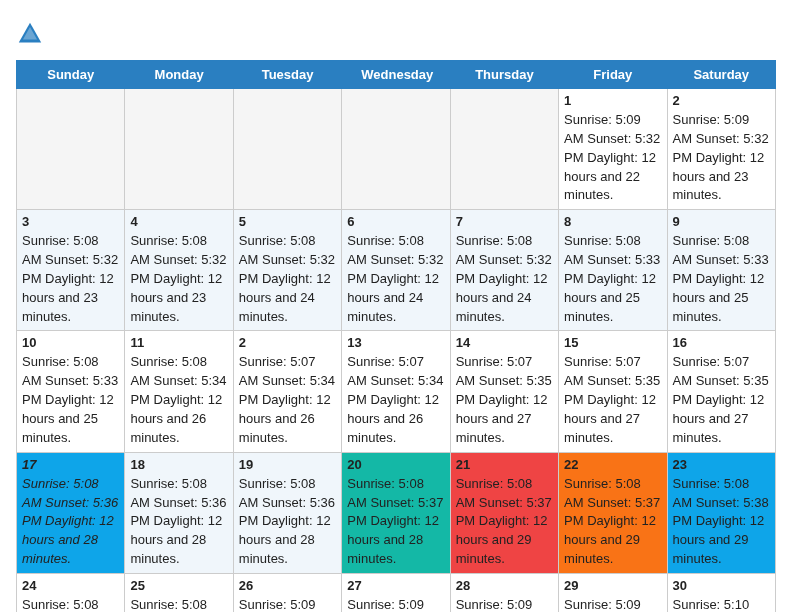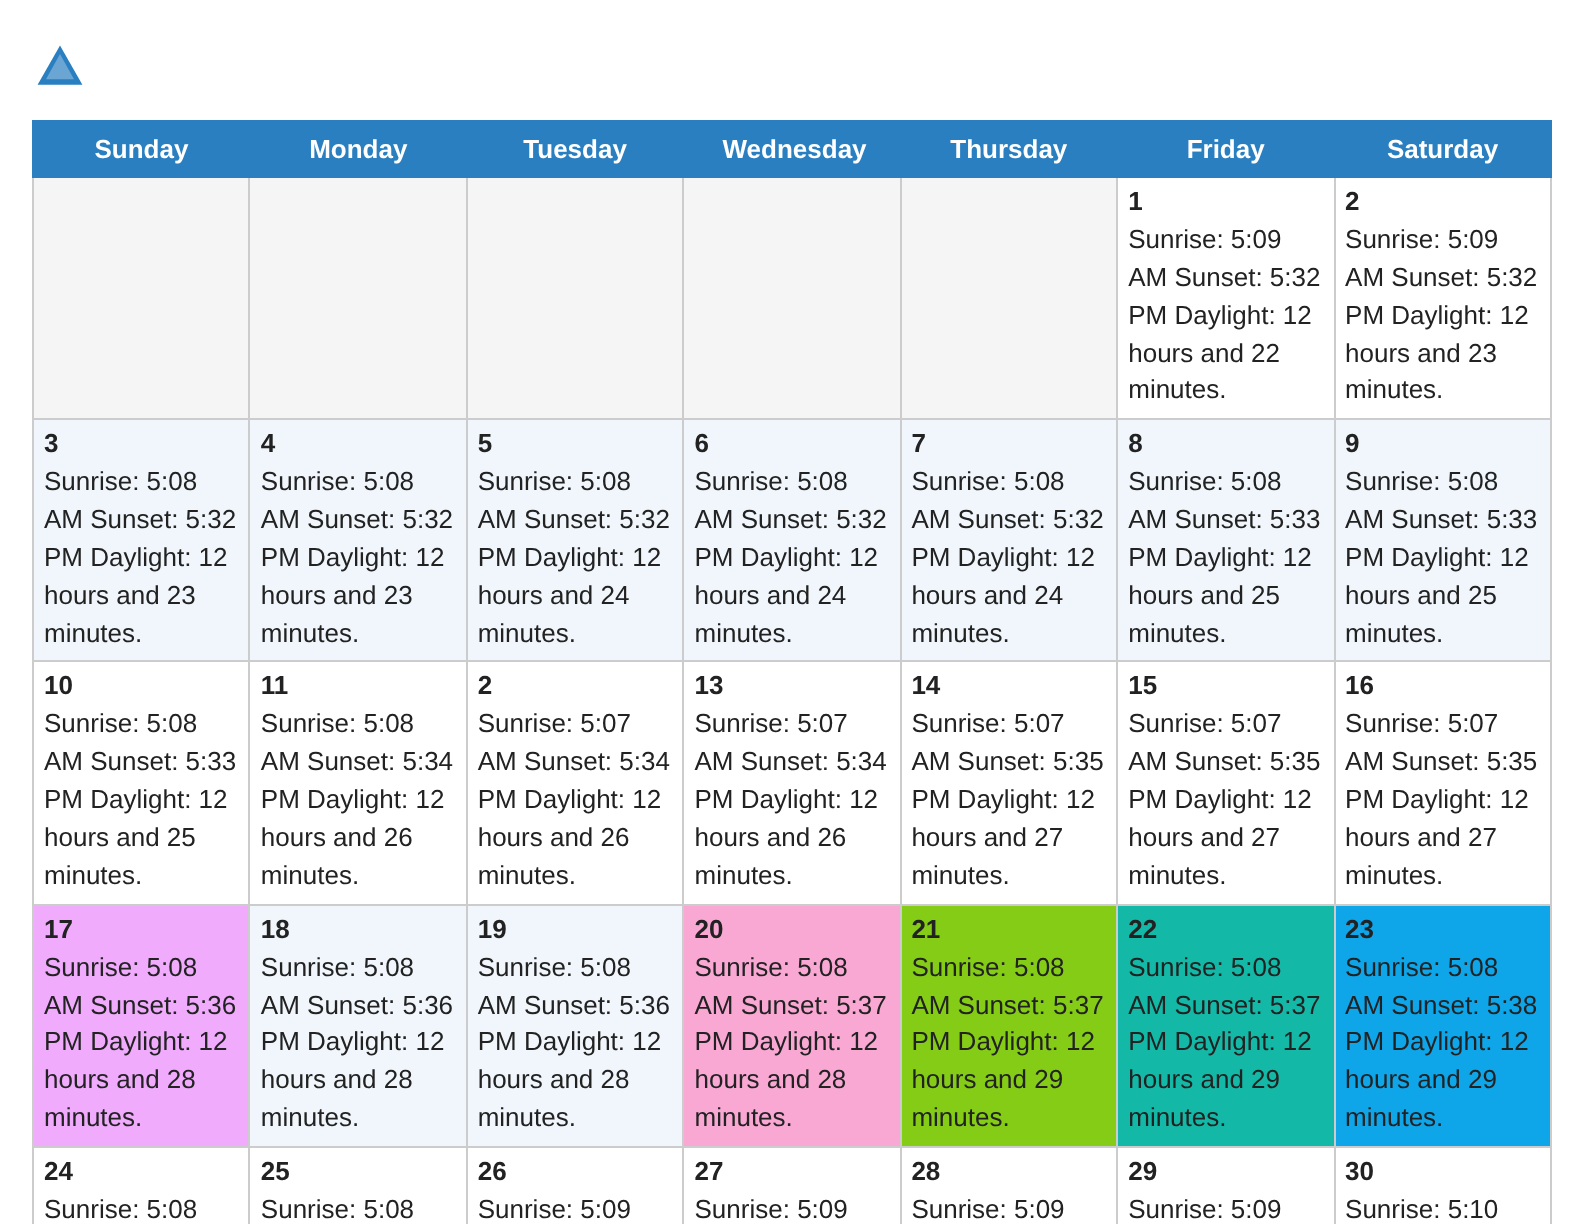--- a/index.html
+++ b/index.html
@@ -236,56 +236,56 @@
         </td>
         <td>
           <span class="day-number">16</span>
           <div class="day-info">Sunrise: 5:07 AM
 Sunset: 5:35 PM
 Daylight: 12 hours
 and 27 minutes.</div>
         </td>
       </tr>
       <tr>
-        <td style="background: #f0abfc;">
+        <td style="background: #0ea5e9; font-style: italic;">
           <span class="day-number">17</span>
           <div class="day-info">Sunrise: 5:08 AM
 Sunset: 5:36 PM
 Daylight: 12 hours
 and 28 minutes.</div>
         </td>
         <td style="background: rgb(240, 246, 251);">
           <span class="day-number">18</span>
           <div class="day-info">Sunrise: 5:08 AM
 Sunset: 5:36 PM
 Daylight: 12 hours
 and 28 minutes.</div>
         </td>
         <td style="background: rgb(240, 246, 251);">
           <span class="day-number">19</span>
           <div class="day-info">Sunrise: 5:08 AM
 Sunset: 5:36 PM
 Daylight: 12 hours
 and 28 minutes.</div>
         </td>
-        <td style="background: #f9a8d4;">
+        <td style="background: #14b8a6;">
           <span class="day-number">20</span>
           <div class="day-info">Sunrise: 5:08 AM
 Sunset: 5:37 PM
 Daylight: 12 hours
 and 28 minutes.</div>
         </td>
-        <td style="background: #84cc16;">
+        <td style="background: #ef4444;">
           <span class="day-number">21</span>
           <div class="day-info">Sunrise: 5:08 AM
 Sunset: 5:37 PM
 Daylight: 12 hours
 and 29 minutes.</div>
         </td>
-        <td style="background: #14b8a6;">
+        <td style="background: #f97316;">
           <span class="day-number">22</span>
           <div class="day-info">Sunrise: 5:08 AM
 Sunset: 5:37 PM
 Daylight: 12 hours
 and 29 minutes.</div>
         </td>
         <td style="background: #0ea5e9;">
           <span class="day-number">23</span>
           <div class="day-info">Sunrise: 5:08 AM
 Sunset: 5:38 PM

